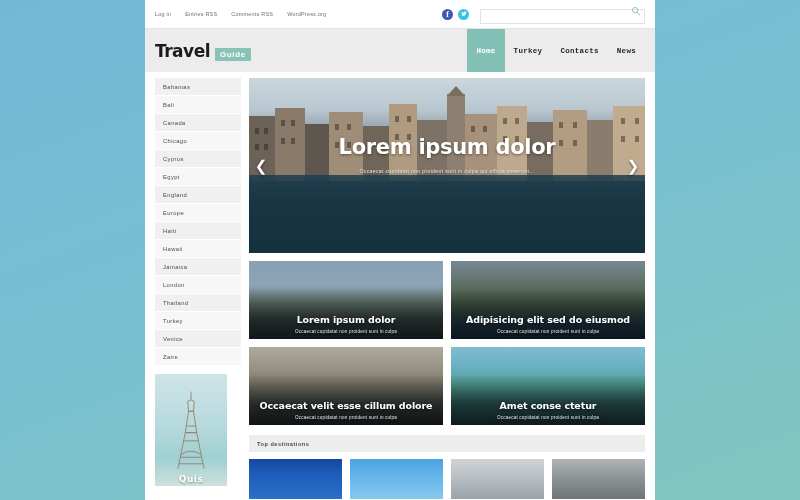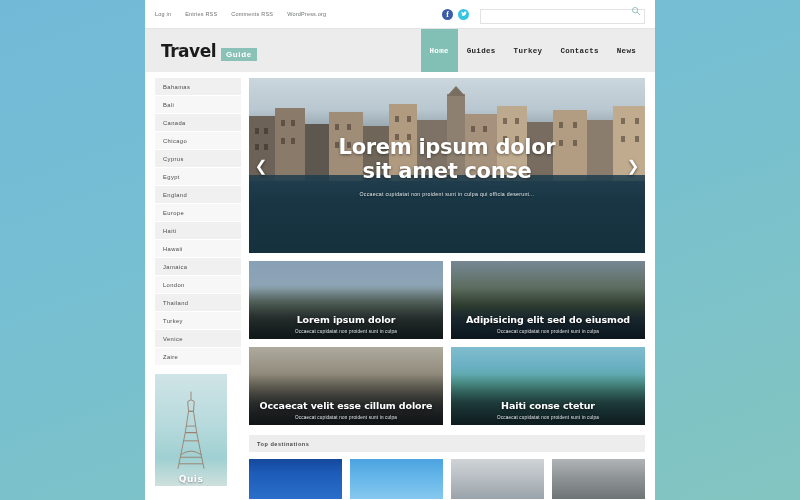--- a/index.html
+++ b/index.html
@@ -18,21 +18,21 @@
   .topbar-right { margin-left: auto; display: flex; align-items: center; gap: 5px; }
   .social { width: 11px; height: 11px; border-radius: 50%; display: flex; align-items: center; justify-content: center; color: #fff; font-size: 8px; font-weight: bold; font-family: "Liberation Serif", serif; }
   .social.fb { background: #3b5ca8; }
   .social.tw { background: #36c5e0; }
   .searchwrap { position: relative; margin-left: 6px; }
   .searchwrap input { width: 165px; height: 15px; border: 1px solid #e2e2e2; background: #fff; font-size: 6px; padding: 0 18px 0 5px; color: #555; font-family: "Liberation Sans", sans-serif; outline: none; }
   .search-icon { position: absolute; right: 4px; top: 2px; width: 10px; height: 10px; }
   .search-icon svg { display: block; }
 
   
-  .header { height: 44px; background: #ececec; display: flex; align-items: center; padding-left: 16px; border-top: 1px solid #e4e4e4; }
+  .header { height: 44px; background: #ececec; display: flex; align-items: center; padding-left: 10px; border-top: 1px solid #e4e4e4; }
   .logo { display: flex; align-items: baseline; gap: 5px; }
   .logo-travel { font-size: 17px; font-weight: bold; letter-spacing: -0.5px; color: #1b1b1b; font-family: "DejaVu Sans", sans-serif; }
   .logo-guide { background: #8bc2b8; color: #ffffff; font-size: 8px; font-weight: bold; letter-spacing: .6px; padding: 2px 5px 2px 5px; }
   .nav { margin-left: auto; display: flex; align-items: stretch; height: 100%; }
   .nav-item { display: flex; align-items: center; padding: 0 9px; font-size: 7.5px; font-weight: bold; letter-spacing: .3px; color: #262626; font-family: Liberation Mono, monospace; }
   .nav-item.active { background: #82bfb4; color: #ffffff; }
   .nav-spacer { width: 10px; }
 
   
   .content { display: flex; padding: 6px 10px 0 10px; gap: 8px; background: #fff; }
@@ -114,21 +114,20 @@
     </div>
   </div>
 
   <div class="header">
     <div class="logo">
       <span class="logo-travel">Travel</span>
       <span class="logo-guide">Guide</span>
     </div>
     <div class="nav">
       <div class="nav-item active">Home</div>
-      <div class="nav-item">Guides</div>
       <div class="nav-item">Turkey</div>
       <div class="nav-item">Contacts</div>
       <div class="nav-item">News</div>
       <div class="nav-spacer"></div>
     </div>
   </div>
 
   <div class="content">
 
     <div class="sidebar">
@@ -218,21 +217,20 @@
               <rect x="266" y="50" width="4" height="6"></rect>
             <rect x="310" y="54" width="4" height="6"></rect>
               <rect x="324" y="54" width="4" height="6"></rect>
             <rect x="372" y="50" width="4" height="6"></rect>
               <rect x="386" y="50" width="4" height="6"></rect>
           </g>
         </svg>
         <div class="water"></div>
         <div class="hero-text">
           <div class="hero-title">Lorem ipsum dolor</div>
-          <div class="hero-title">sit amet conse</div>
           <div class="hero-sub">Occaecat cupidatat non proident sunt in culpa qui officia deserunt...</div>
         </div>
         <div class="arrow left">❮</div>
         <div class="arrow right">❯</div>
       </div>
 
       <div class="cards">
 
         <div class="card">
           <div class="bg art-chateau"></div>
@@ -258,21 +256,21 @@
           <div class="card-text">
             <div class="card-title">Occaecat velit esse cillum dolore</div>
             <div class="card-sub">Occaecat cupidatat non proident sunt in culpa</div>
           </div>
         </div>
 
         <div class="card">
           <div class="bg art-beach"></div>
           <div class="shade"></div>
           <div class="card-text">
-            <div class="card-title">Haiti conse ctetur</div>
+            <div class="card-title">Amet conse ctetur</div>
             <div class="card-sub">Occaecat cupidatat non proident sunt in culpa</div>
           </div>
         </div>
 
       </div>
 
       <div class="section-head">Top destinations</div>
       <div class="thumbs">
         <div class="thumb t1"></div>
         <div class="thumb t2"></div>

